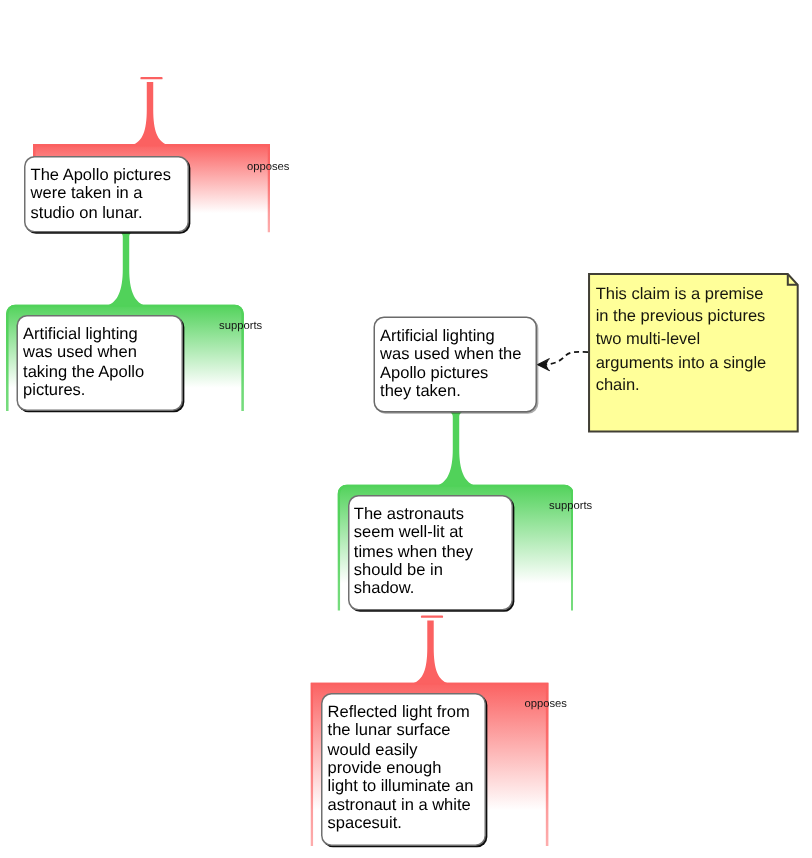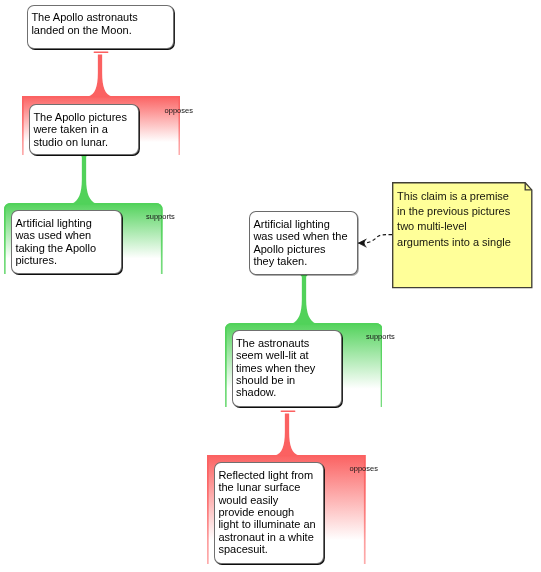--- a/index.html
+++ b/index.html
@@ -85,26 +85,20 @@
       <path d="M9.85 4.6 H14.15 V23.0 C14.15 37.0 16.9 44.6 24 46.6 H0 C7.1 44.6 9.85 37.0 9.85 23.0 Z" fill="#fb6161"></path>
     </svg>
   </div>
 
   <div class="conn" id="conn2">
     <svg width="26" height="52" viewBox="0 0 26 52">
       <path d="M8.2 -0.4 H15.8 V-0.1 C15.0 0.5 14.15 1.3 14.15 2.6 V24.5 C14.15 38.5 17.6 46.2 24 48.5 H0 C6.4 46.2 9.85 38.5 9.85 24.5 V2.6 C9.85 1.3 9.0 0.5 8.2 -0.1 Z" fill="#51d25a"></path>
     </svg>
   </div>
 
-  <div class="node" id="node1">
-    <div class="txt">
-        <div class="ln">The Apollo astronauts</div>
-        <div class="ln">landed on the Moon.</div>
-      </div>
-  </div>
   <div class="node" id="node2">
     <div class="txt">
         <div class="ln">The Apollo pictures</div>
         <div class="ln">were taken in a</div>
         <div class="ln">studio on lunar.</div>
       </div>
   </div>
   <div class="node" id="node3">
     <div class="txt">
         <div class="ln">Artificial lighting</div>
@@ -195,37 +189,38 @@
   <div class="note" id="note1">
     <svg class="body" width="142" height="108" viewBox="0 0 142 108">
       <path d="M1.7 1.7 H134.2 L140.8 8.9 V106.6 H1.7 Z" fill="#ffff99" stroke="#413f35" stroke-width="1.35"></path>
       <path d="M134.2 1.7 V8.9 H140.8" fill="none" stroke="#413f35" stroke-width="1.35"></path>
     </svg>
     <div class="ntext">
         <div class="ln">This claim is a premise</div>
         <div class="ln">in the previous pictures</div>
         <div class="ln">two multi-level</div>
         <div class="ln">arguments into a single</div>
+        <div class="ln">chain.</div>
       </div>
   </div>
 
   <div class="arrow" id="noteArrow">
     <svg width="58" height="32" viewBox="0 0 58 32">
       <path d="M52 9.7 C44.5 9.5 39.8 9.3 36.8 12.3 C33.3 15.9 29.2 18.0 22.0 18.2" fill="none" stroke="#141414" stroke-width="1.2" stroke-dasharray="3.4,2.5" stroke-linecap="butt"></path>
       <path d="M18.2 18.1 L26.0 14.6 L24.1 18.1 L26.0 21.6 Z" fill="#141414"></path>
       <path d="M18.6 18.1 L26.2 14.2 M18.6 18.1 L26.2 22.0" fill="none" stroke="#141414" stroke-width="0.85" stroke-linecap="round"></path>
     </svg>
   </div>
 
 </div>
 
 <style>
 
 #node1{left:27px;  top:4.6px; width:146.8px; height:44.4px;}
-#node2{left:29px;  top:104px; width:110px; height:51px;}
+#node2{left:16px;  top:104px; width:110px; height:51px;}
 #node3{left:11px;  top:210px; width:110.5px; height:64.3px;}
 #node4{left:249px; top:211px; width:109px; height:64px;}
 #node5{left:231.5px; top:330px; width:110.3px; height:76.8px;}
 #node6{left:214px; top:462px; width:110px; height:102px;}
 
 #panel1{left:22px;  top:96.3px;  width:158.2px; height:59px;}
 #panel2{left:4px;   top:203px; width:158.6px; height:71.2px;}
 #panel3{left:225px; top:323px; width:157.4px; height:84.4px;}
 #panel4{left:207px; top:455px; width:158.6px; height:109.3px;}
 

